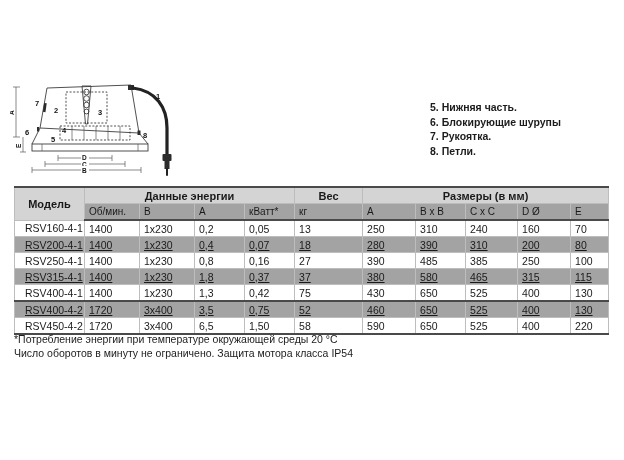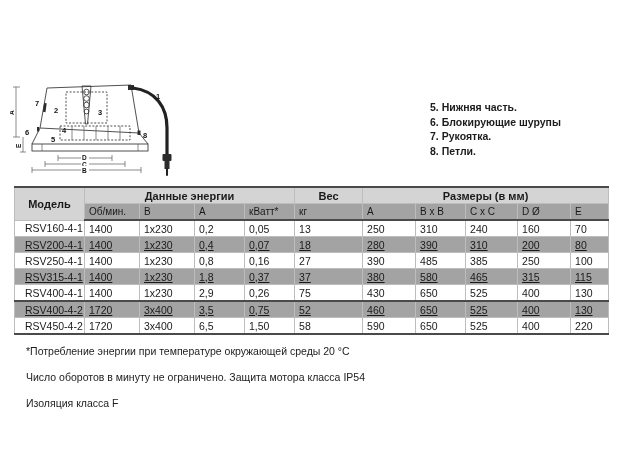--- a/index.html
+++ b/index.html
@@ -40,21 +40,21 @@
     background:#a3a3a3; font-weight:normal; font-size:10px;
     border-bottom:2px solid #4a4a4a;
   }
   .spec-table th.c-model { background:#d4d4d4; font-weight:bold; text-align:center; font-size:11px; }
   .spec-table tbody td:first-child { padding-left:10px; }
   .spec-table tbody tr.alt td { background:#a3a3a3;text-decoration:underline; }
   .spec-table tbody tr.section-start td { border-top:2px solid #4a4a4a; }
 
   
   .notes { position:absolute; left:14px; top:332px; font-size:10.5px; line-height:14px; color:#1c1c1c; }
-  .notes div { margin:12px; }
+  .notes div { margin:0; }
 </style>
 </head>
 <body>
 
 <div class="page">
 
   <svg class="diagram" width="212" height="106" viewBox="0 0 212 106">
 
     <line class="thin" x1="6" y1="5" x2="6" y2="55"></line>
     <line class="thin" x1="3" y1="5" x2="10" y2="5"></line>
@@ -217,22 +217,22 @@
           <td>380</td>
           <td>580</td>
           <td>465</td>
           <td>315</td>
           <td>115</td>
         </tr>
         <tr>
           <td>RSV400-4-1</td>
           <td>1400</td>
           <td>1x230</td>
-          <td>2,9</td>
-          <td>0,26</td>
+          <td>1,3</td>
+          <td>0,42</td>
           <td>75</td>
           <td>430</td>
           <td>650</td>
           <td>525</td>
           <td>400</td>
           <td>130</td>
         </tr>
         <tr class="alt section-start">
           <td>RSV400-4-2</td>
           <td>1720</td>
@@ -258,16 +258,15 @@
           <td>525</td>
           <td>400</td>
           <td>220</td>
         </tr>
       </tbody>
   </table>
 
   <div class="notes">
     <div>*Потребление энергии при температуре окружающей среды 20 °C</div>
     <div>Число оборотов в минуту не ограничено. Защита мотора класса IP54</div>
-    <div>Изоляция класса F</div>
   </div>
 
 </div>
 
 </body></html>

